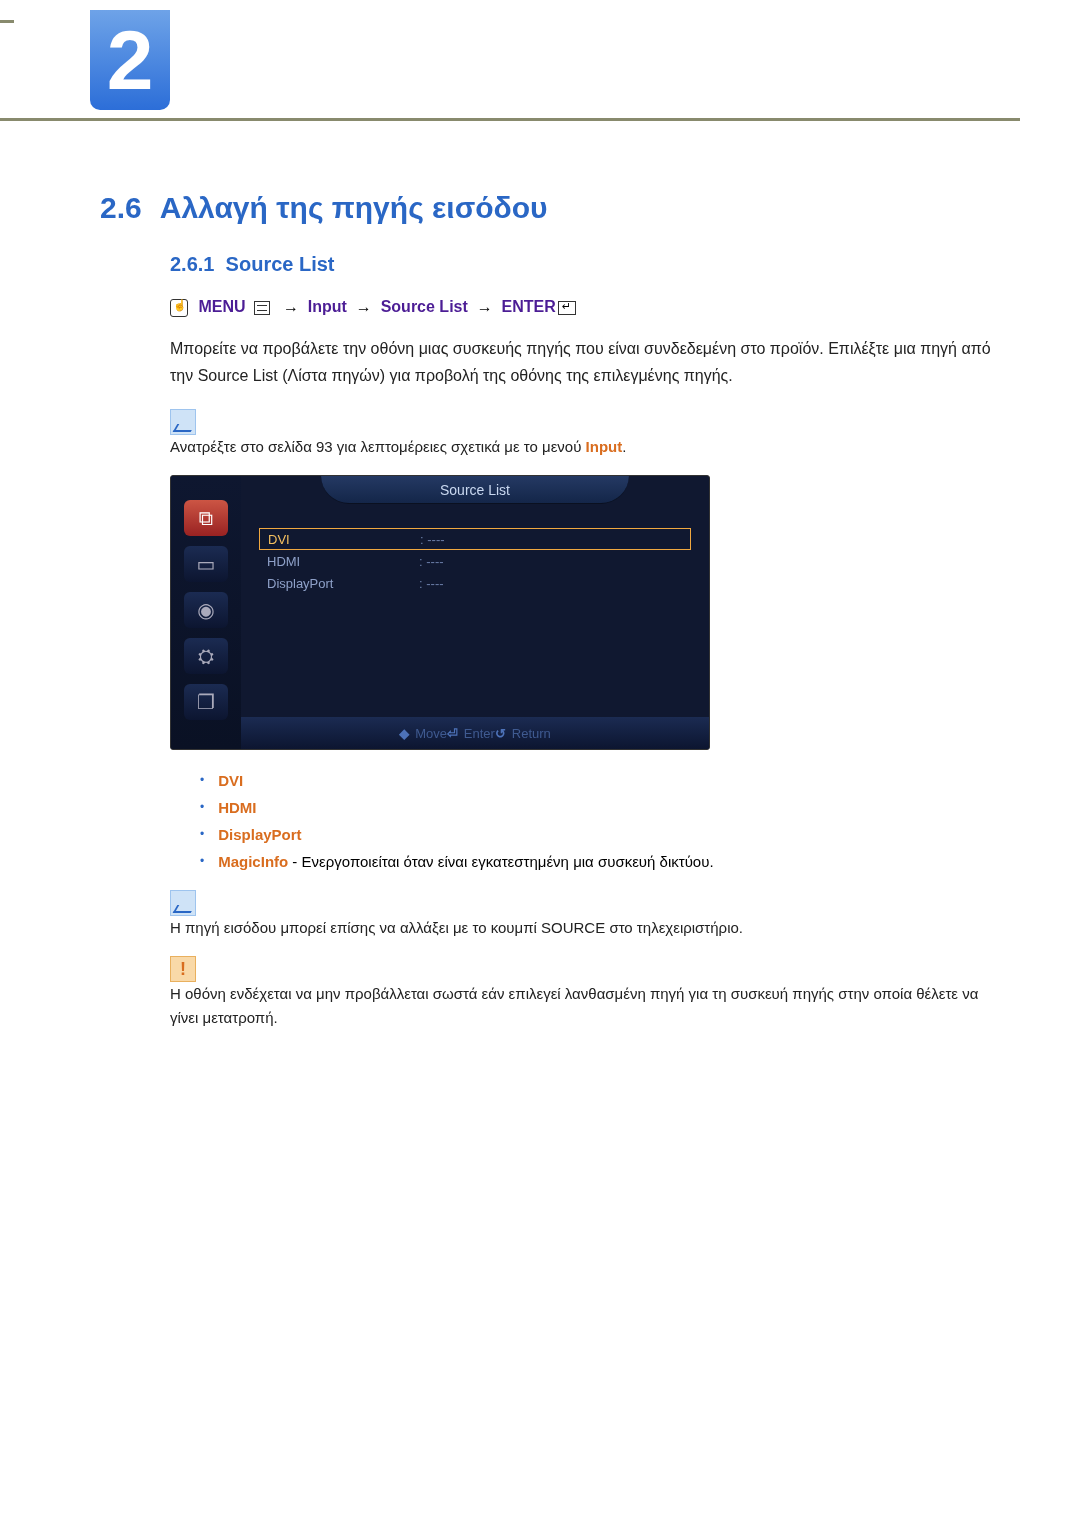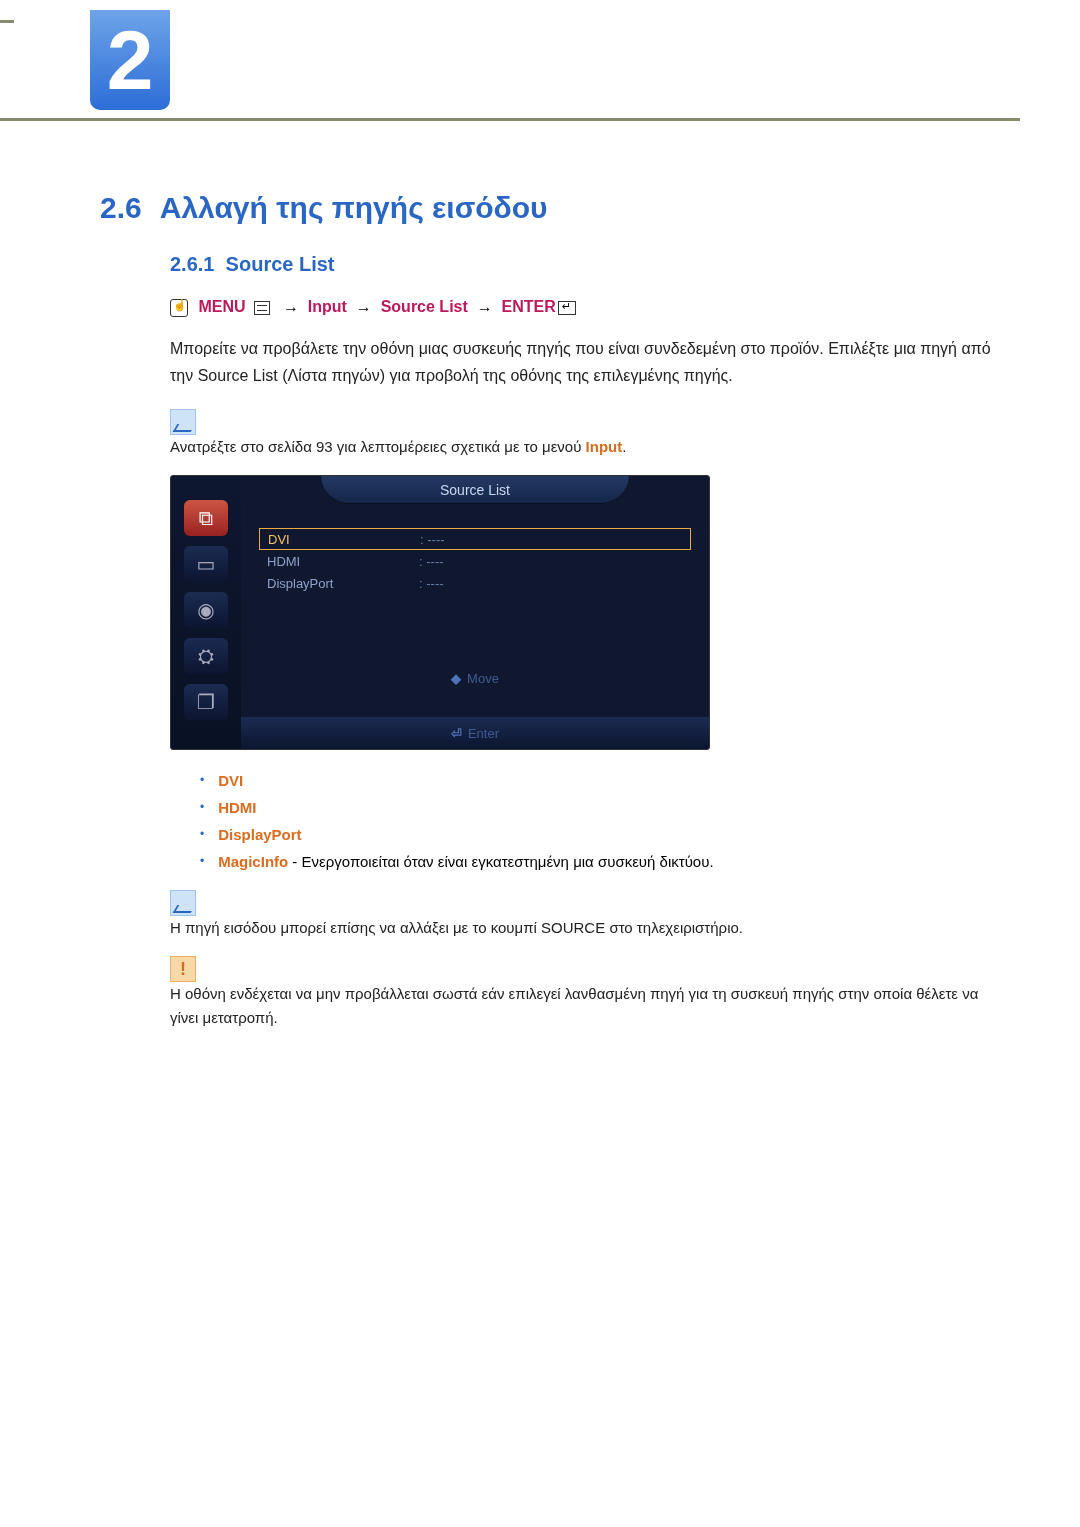--- a/index.html
+++ b/index.html
@@ -11,21 +11,21 @@
   .chapter-title { color: #2a67c5; font-size: 34px; font-weight: bold; margin-left: 30px; }
   .title-line { height: 3px; background: #888a6d; margin-left: 0px; margin-right: 60px; margin-top: 8px; margin-bottom: 70px; }
   .left-tick { width: 14px; height: 3px; background: #888a6d; position: absolute; top: 10px; left: 0;}
 
   .content { margin-left: 100px; margin-right: 80px; }
   .section-heading { color: #2a67c5; font-size: 30px; font-weight: bold; margin-bottom: 28px; }
   .section-heading .secnum { margin-right: 18px; }
   .subsection { color: #2a67c5; font-size: 20px; font-weight: bold; margin-left: 70px; margin-bottom: 22px; }
 
   .menu-path { margin-left: 70px; margin-bottom: 18px; font-size: 16px; }
-  .menu-path .orange { color: #be185d; font-weight: bold; text-align: center; }
+  .menu-path .orange { color: #4c1d95; font-weight: bold; text-align: center; }
   .menu-path-icon { display:inline-block; width:18px; height:18px; border:1px solid #333; border-radius:3px; vertical-align:middle; margin-right:6px; position:relative; }
   .menu-path-icon::after{ content:"☝"; font-size:11px; position:absolute; left:2px; top:-1px;}
   .menu-menu-icon { display:inline-block; width:16px; height:14px; border:1px solid #333; vertical-align:middle; margin:0 4px; position:relative;}
   .menu-menu-icon::before{content:"";position:absolute;left:2px;right:2px;top:3px;border-top:1px solid #333;}
   .menu-menu-icon::after{content:"";position:absolute;left:2px;right:2px;bottom:3px;border-top:1px solid #333;}
   .enter-icon { display:inline-block; width:18px; height:14px; border:1px solid #333; vertical-align:middle; margin-left:2px; position:relative;}
   .enter-icon::after{content:"↵"; font-size:11px; position:absolute; left:3px; top:-2px;}
 
   .body-para { margin-left: 70px; font-size: 16px; color: #222; line-height: 1.7; margin-bottom: 20px; }
 
@@ -43,21 +43,21 @@
   .osd-left { width:70px; background:linear-gradient(#0e1730,#0a1124); display:flex; flex-direction:column; align-items:center; padding-top:24px; gap:10px;}
   .osd-left .ic{ width:44px;height:36px;border-radius:6px;background:linear-gradient(#1b2b52,#0c1530);display:flex;align-items:center;justify-content:center;color:#aab;font-size:20px;}
   .osd-left .ic.sel{background:linear-gradient(#c54,#922); color:#fff;}
   .osd-right{ flex:1; display:flex; flex-direction:column;}
   .osd-title{ height:28px; display:flex;align-items:center;justify-content:center; color:#c9d8f0; font-size:14px; background:linear-gradient(#243963,#142649); border-bottom:1px solid #0a1020; border-radius:0 0 150px 150px; margin: 0 80px;}
   .osd-body{ flex:1; padding:24px 18px 8px 18px; font-size:13px;}
   .osd-row{ display:flex; color:#8ea0c8; height:22px; align-items:center;}
   .osd-row.sel{ border:1px solid #f0a840; color:#f5c060;}
   .osd-row .label{ width:160px; padding-left:8px;}
   .osd-row .val{ color:#6a7ea8;}
-  .osd-foot{ height:32px; background:linear-gradient(#1b2b52,#0c1530); display:flex; gap:40px; align-items:center; justify-content:center; color:#3f5a90; font-size:13px;flex-direction:column;}
+  .osd-foot{ height:32px; background:linear-gradient(#1b2b52,#0c1530); display:flex; align-items:center; justify-content:center; color:#3f5a90; font-size:13px;}
   .osd-foot span b{color:#4d72b8; margin-right:6px;}
 
   .bullets { margin-left: 100px; margin-bottom:20px;}
   .bullets li{ list-style:none; font-size:15px; margin-bottom:10px;}
   .bullets li::before{content:"•"; color:#2a67c5; font-size:12px; margin-right:14px; vertical-align:2px;}
   .bullets .orange{color:#d96d1f; font-weight:bold;}
 
   
   .footer{ position:absolute; bottom:28px; left:0; right:0; display:flex; align-items:flex-end; }
   .footer-bar-wrap{ flex:1; display:flex; align-items:center;}

